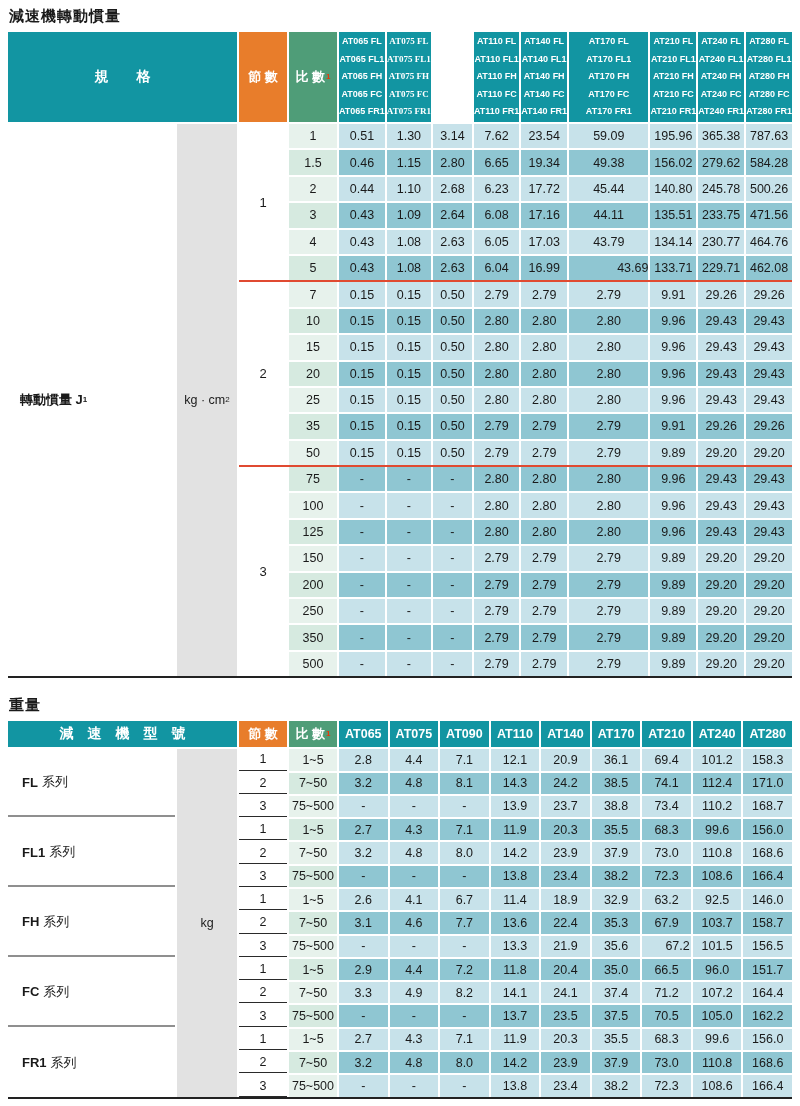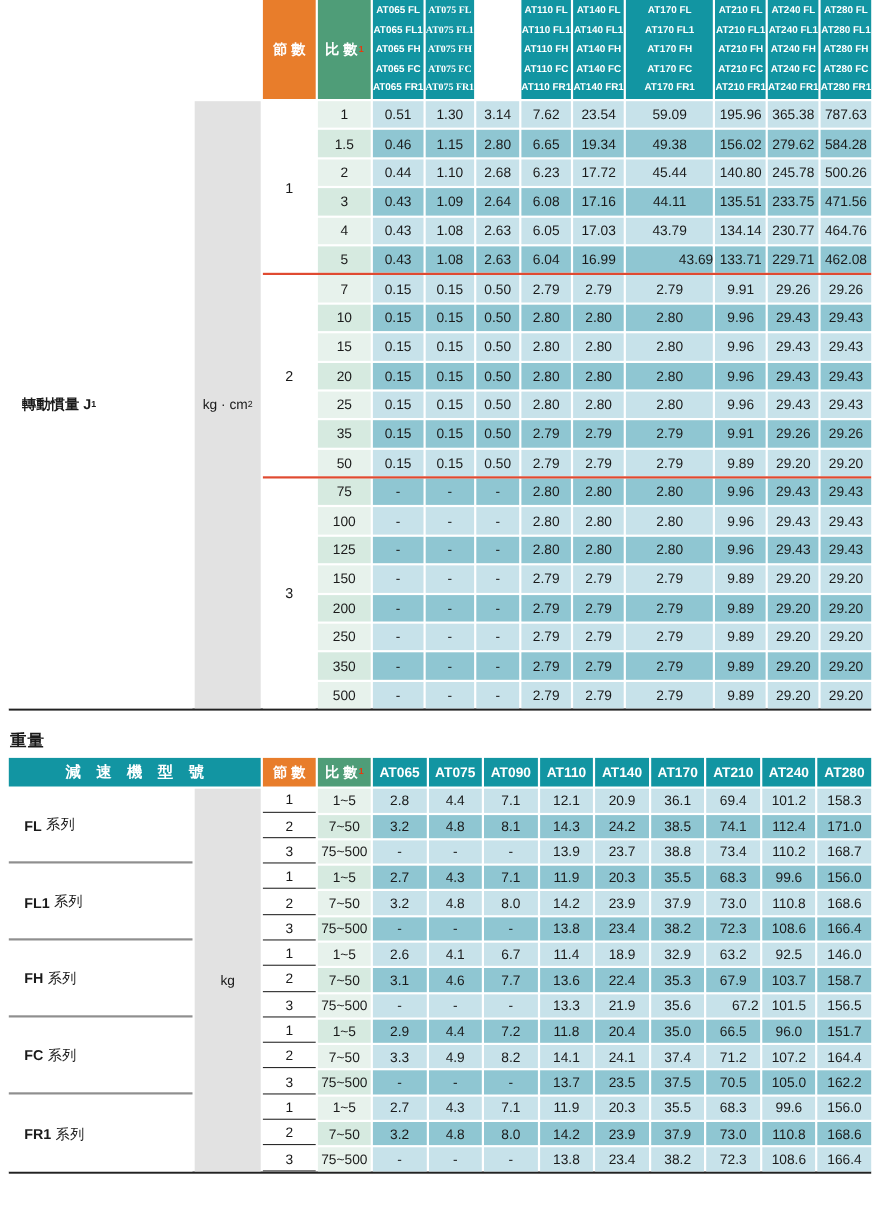--- a/index.html
+++ b/index.html
@@ -30,21 +30,23 @@
   .series-sep{border-bottom:2px solid #8f8f8f;}
   .red-sep{position:absolute;left:231px;right:0;height:2px;background:#e04a31;}
   sup.red{color:#e8380d;font-size:8px;font-weight:bold;line-height:0;margin-left:1px;}
   sup.blk{font-size:8px;line-height:0;}
   sub.blk{font-size:8px;line-height:0;}
 </style>
 </head>
 <body>
 
 <div class="page">
+  <h1 class="title">減速機轉動慣量</h1>
   <div class="grid" id="inertia-grid">
+      <div class="hcell h-teal h-spec" style="grid-area: 1 / 1 / auto / span 2;">規　　格</div>
       <div class="hcell h-sec" style="grid-area: 1 / 3;">節 數</div>
       <div class="hcell h-ratio" style="grid-area: 1 / 4;">
         <span>比 數</span>
         <sup class="red">1</sup>
       </div>
       <div class="hcell h-teal h-model" style="grid-area: 1 / 5;">
         <div>AT065 FL</div>
         <div>AT065 FL1</div>
         <div>AT065 FH</div>
         <div>AT065 FC</div>

